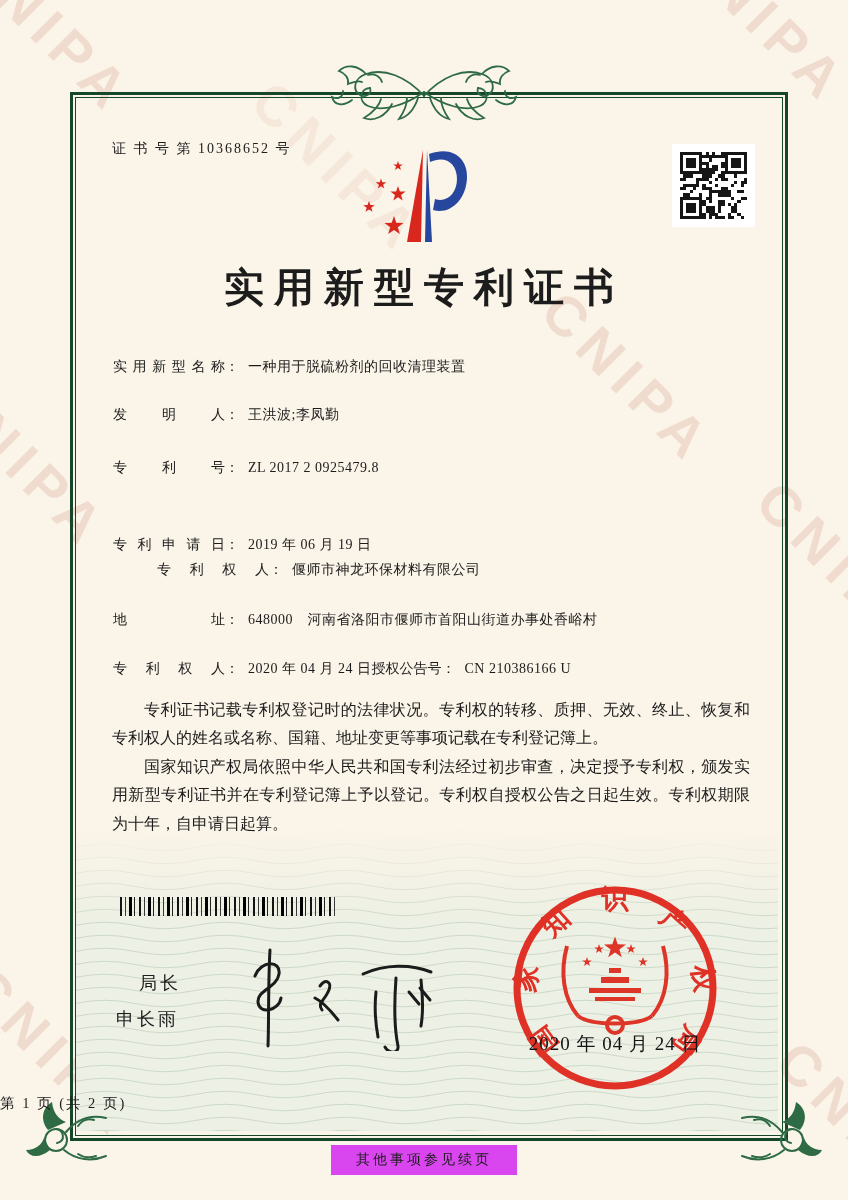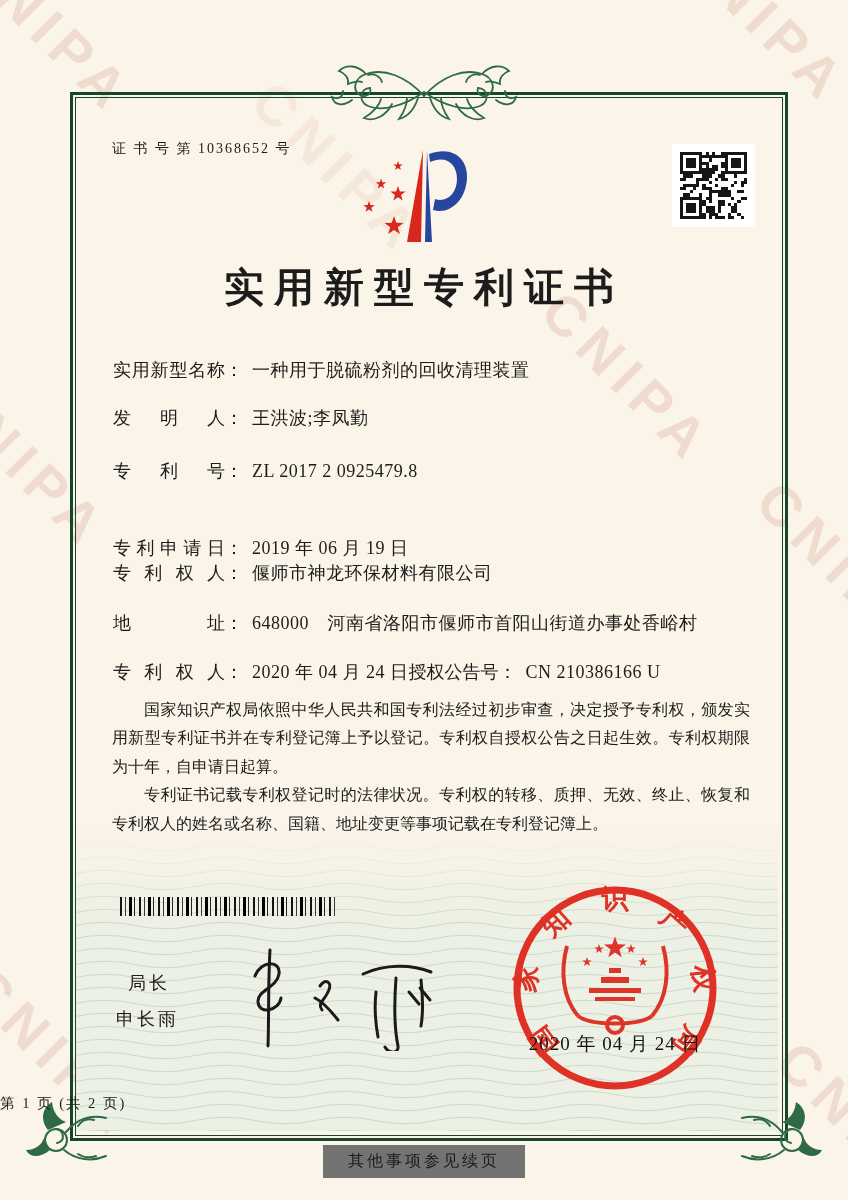--- a/index.html
+++ b/index.html
@@ -24,46 +24,46 @@
   
   .cert-no{position:absolute;left:112px;top:140px;font-size:14px;letter-spacing:2px;z-index:4;}
   .logo{position:absolute;left:348px;top:140px;z-index:4;}
   .qr{position:absolute;left:672px;top:144px;background:#fff;padding:8px;z-index:4;}
   .qr-grid{display:grid;grid-template-columns:repeat(21,3.2px);grid-auto-rows:3.2px;}
   .qc{width:3.2px;height:3.2px;}
   .qc.on{background:#161616;}
   .title{position:absolute;left:0;top:260px;width:848px;text-align:center;
       font-size:40px;font-weight:700;letter-spacing:10px;z-index:4;}
   
-  .frow{position:absolute;left:113px;font-size:18px;z-index:4;white-space:nowrap;}
+  .frow{position:absolute;left:113px;font-size:14px;z-index:4;white-space:nowrap;}
   .flabel{display:inline-block;width:112px;text-align:justify;text-align-last:justify;}
   .cl{display:inline-block;margin-right:9px;}
   .fval{letter-spacing:.5px;}
   .grant2{}
   
   .body-text{position:absolute;left:112px;top:696px;width:638px;font-size:16px;
       line-height:1.78;text-align:justify;z-index:4;}
   .body-text p{margin:0;text-indent:2em;}
   
   .barcode{position:absolute;left:120px;top:897px;width:216px;height:19px;z-index:4;
     background:
       repeating-linear-gradient(90deg,#141414 0 2px,rgba(0,0,0,0) 2px 5px,
         #3a3a3a 5px 6px,rgba(0,0,0,0) 6px 9px,#000 9px 12px,rgba(0,0,0,0) 12px 14px,
         #242424 14px 15px,rgba(0,0,0,0) 15px 19px);}
-  .sig-title{position:absolute;left:128px;top:971px;font-size:18px;letter-spacing:3px;z-index:4;}
+  .sig-title{position:absolute;left:139px;top:971px;font-size:18px;letter-spacing:3px;z-index:4;}
   .sig-name{position:absolute;left:116px;top:1007px;font-size:18px;letter-spacing:3px;z-index:4;}
   .signature{position:absolute;left:225px;top:936px;z-index:4;}
   .seal{position:absolute;left:505px;top:878px;z-index:4;opacity:.94;}
   .seal-date{position:absolute;left:498px;top:1031px;width:234px;text-align:center;
       font-size:19px;letter-spacing:1px;color:#141414;z-index:5;white-space:nowrap;}
   .page-info{position:absolute;left:0;top:1094px;width:848px;
       font-size:14.5px;letter-spacing:2px;z-index:4;}
   .cont-note-wrap{position:absolute;left:0;top:1145px;width:848px;text-align:center;z-index:4;}
-  .cont-note{display:inline-block;background:#737373;padding:6px 25px;
-      font-size:16px;letter-spacing:3px;}
+  .cont-note{display:inline-block;background:#d946ef;padding:6px 25px;
+      font-size:14px;letter-spacing:3px;}
 </style>
 </head>
 <body>
 
 <div class="wm" style="left:-60px;top:-5px;">CNIPA</div>
 <div class="wm faint" style="left:230px;top:135px;">CNIPA</div>
 <div class="wm" style="left:655px;top:-15px;">CNIPA</div>
 <div class="wm" style="left:520px;top:345px;">CNIPA</div>
 <div class="wm" style="left:-85px;top:430px;">CNIPA</div>
 <div class="wm" style="left:735px;top:535px;">CNIPA</div>
@@ -593,33 +593,33 @@
 </div>
 <div class="frow" style="top:406px;">
   <span class="flabel">发明人</span><span class="cl">：</span><span class="fval">王洪波;李凤勤</span>
 </div>
 <div class="frow" style="top:459px;">
   <span class="flabel">专利号</span><span class="cl">：</span><span class="fval">ZL 2017 2 0925479.8</span>
 </div>
 <div class="frow" style="top:536px;">
   <span class="flabel">专利申请日</span><span class="cl">：</span><span class="fval">2019 年 06 月 19 日</span>
 </div>
-<div class="frow" style="top:561px;">
+<div class="frow" style="top:561px;margin-left:44px;">
   <span class="flabel">专利权人</span><span class="cl">：</span><span class="fval">偃师市神龙环保材料有限公司</span>
 </div>
 <div class="frow" style="top:611px;">
   <span class="flabel">地址</span><span class="cl">：</span><span class="fval">648000　河南省洛阳市偃师市首阳山街道办事处香峪村</span>
 </div>
 <div class="frow" style="top:660px;">
   <span class="flabel">专利权人</span><span class="cl">：</span><span class="fval">2020 年 04 月 24 日</span><span class="grant2"><span>授权公告号</span><span class="cl">：</span><span class="fval">CN 210386166 U</span></span>
 </div>
 
 <div class="body-text">
+  <p>专利证书记载专利权登记时的法律状况。专利权的转移、质押、无效、终止、恢复和专利权人的姓名或名称、国籍、地址变更等事项记载在专利登记簿上。</p>
   <p>国家知识产权局依照中华人民共和国专利法经过初步审查，决定授予专利权，颁发实用新型专利证书并在专利登记簿上予以登记。专利权自授权公告之日起生效。专利权期限为十年，自申请日起算。</p>
-  <p>专利证书记载专利权登记时的法律状况。专利权的转移、质押、无效、终止、恢复和专利权人的姓名或名称、国籍、地址变更等事项记载在专利登记簿上。</p>
 </div>
 
 <div class="barcode"></div>
 
 <div class="sig-title">局长</div>
 <div class="sig-name">申长雨</div>
 
 <svg class="signature" width="235" height="115">
   <g stroke="#1b1b1b" fill="none" stroke-width="3" stroke-linecap="round" stroke-linejoin="round">
     <path d="M30,40 C36,24 56,24 54,38 C52,52 32,54 33,66 C34,79 54,75 56,62"></path>

